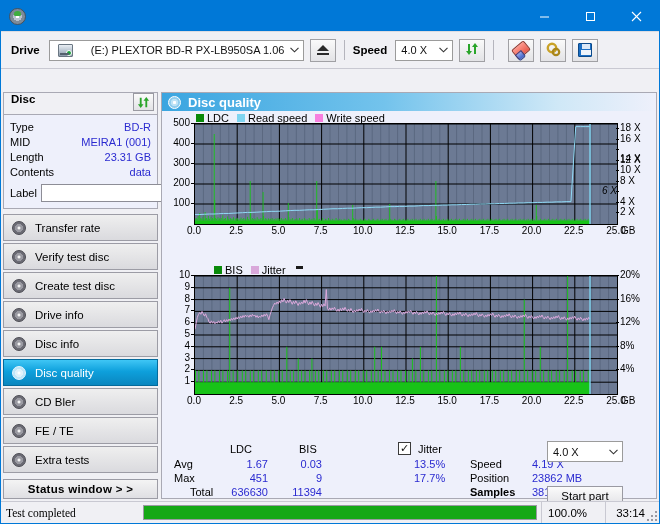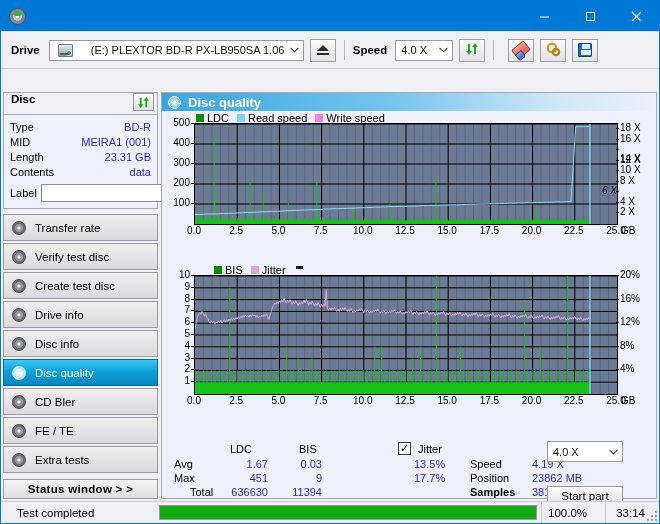--- a/index.html
+++ b/index.html
@@ -1025,21 +1025,21 @@
               </svg>
           </div>
         </div>
         <div class="btn" style="position:absolute;left:385px;top:46px;width:76px;height:19px;">Start part</div>
       </div>
 
     </div>
   </div>
 
   <div class="statusbar">
-    <div class="sb-cell" style="width:158px;padding-left:16px;">Test completed</div>
+    <div class="sb-cell" style="width:142px;padding-left:5px;font-family:Liberation Serif, serif;">Test completed</div>
     <div class="sb-cell" style="flex:1;padding-right:4px;">
       <div class="prog-outer" style="width:100%;">
         <div class="prog-fill" id="prog-fill" style="width: 100%;"></div>
       </div>
     </div>
     <div class="sb-cell" style="width:64px;border-left:1px solid #c9c9d2;padding-left:6px;">100.0%</div>
     <div class="sb-cell" style="width:54px;border-left:1px solid #c9c9d2;justify-content:flex-end;padding-right:14px;">33:14</div>
     <div class="grip">
       <i style="left:8px;top:0"></i>
         <i style="left:4px;top:4px"></i>

